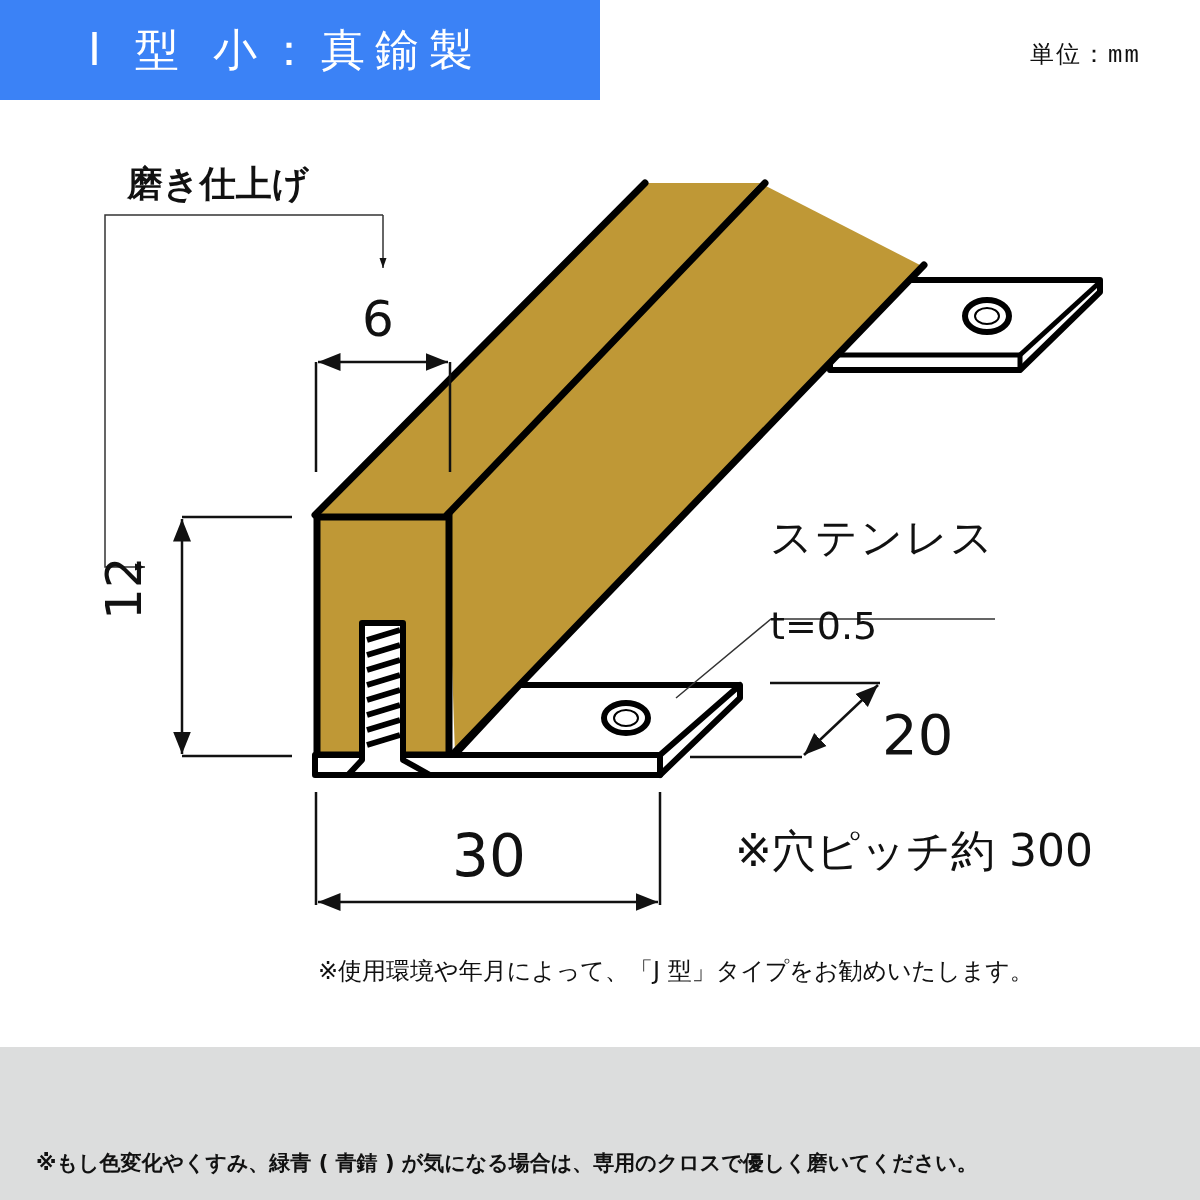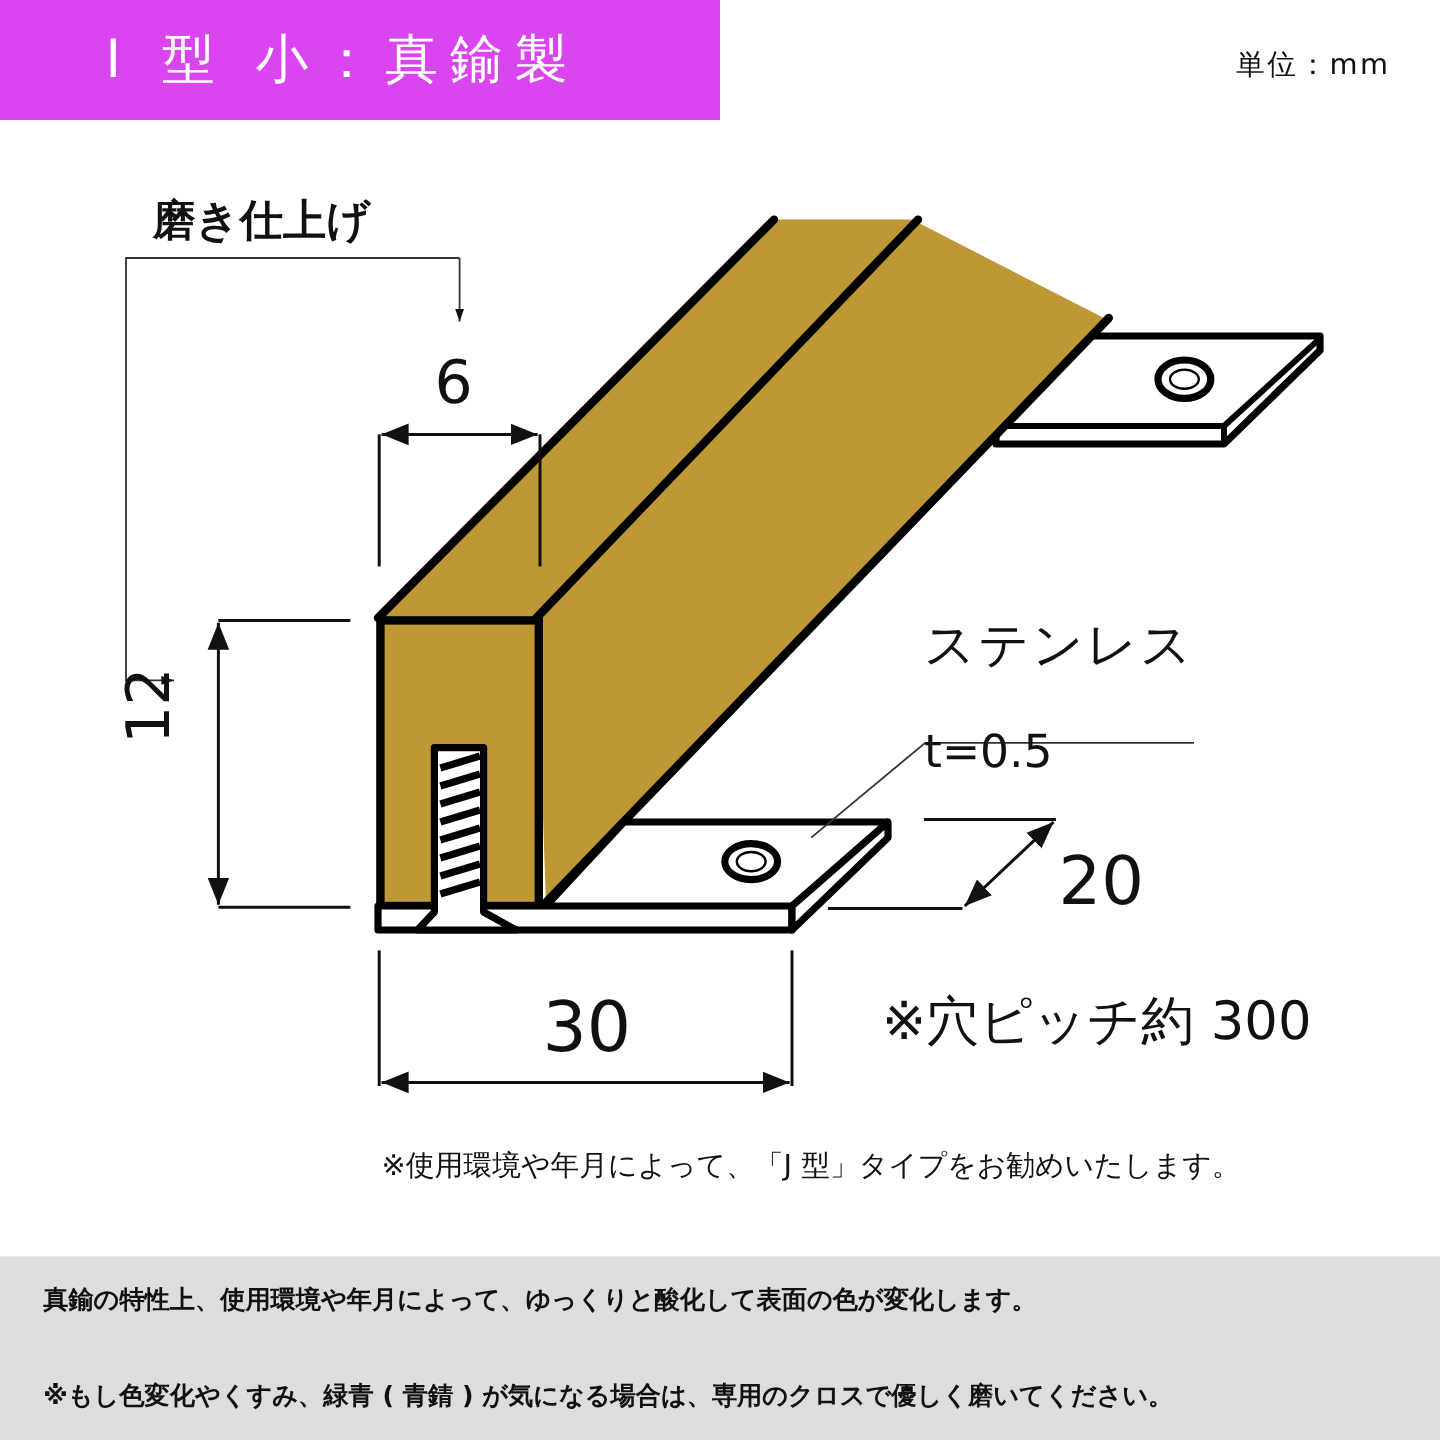--- a/index.html
+++ b/index.html
@@ -1,20 +1,20 @@
 <!DOCTYPE html>
 <html><head>
 <meta charset="utf-8">
 <style>
   html, body { margin:0; padding:0; }
   body { width:1200px; height:1200px; background:#ffffff; position:relative; overflow:hidden;
          font-family:"DejaVu Sans", "Liberation Sans", sans-serif; color:#111; }
-  .title-bar { position:absolute; left:0; top:0; width:600px; height:100px; background:#d946ef;text-align:right; }
+  .title-bar { position:absolute; left:0; top:0; width:600px; height:100px; background:#3b82f6;text-align:right; }
   .title-text { position:absolute; left:88px; top:20px; color:#fff; font-size:44px; letter-spacing:10px; line-height:60px; white-space:nowrap; }
-  .unit { position:absolute; left:1030px; top:38px; font-size:24px; letter-spacing:2px; white-space:nowrap; }
+  .unit { position:absolute; left:1030px; top:38px; font-size:24px; letter-spacing:2px; white-space:nowrap;font-family:Liberation Mono, monospace; }
   svg.diagram { position:absolute; left:0; top:0; }
   .lbl { position:absolute; white-space:nowrap; color:#111; }
   .lbl-finish { left:127px; top:160px; font-size:36px;font-weight:bold; }
   .lbl-6 { left:362px; top:290px; font-size:50px; }
   .lbl-12 { left:95px; top:620px; font-size:50px; transform:rotate(-90deg); transform-origin:left top; }
   .lbl-stainless { left:770px; top:510px; font-size:42px; letter-spacing:2px; }
   .lbl-thickness { left:770px; top:572px; font-size:38px;margin-top:32px; }
   .lbl-20 { left:882px; top:702px; font-size:56px; }
   .lbl-30 { left:452px; top:822px; font-size:58px; }
   .lbl-pitch { left:735px; top:822px; font-size:44px; }
@@ -124,15 +124,14 @@
 <div class="lbl lbl-12">12</div>
 <div class="lbl lbl-stainless">ステンレス</div>
 <div class="lbl lbl-thickness">t=0.5</div>
 <div class="lbl lbl-20">20</div>
 <div class="lbl lbl-30">30</div>
 <div class="lbl lbl-pitch">※穴ピッチ約 300</div>
 
 <div class="recommend">※使用環境や年月によって、「J 型」タイプをお勧めいたします。</div>
 
 <div class="notice">
-  <p class="n1">真鍮の特性上、使用環境や年月によって、ゆっくりと酸化して表面の色が変化します。</p>
   <p class="n3">※もし色変化やくすみ、緑青 ( 青錆 ) が気になる場合は、専用のクロスで優しく磨いてください。</p>
 </div>
 
 </body></html>

